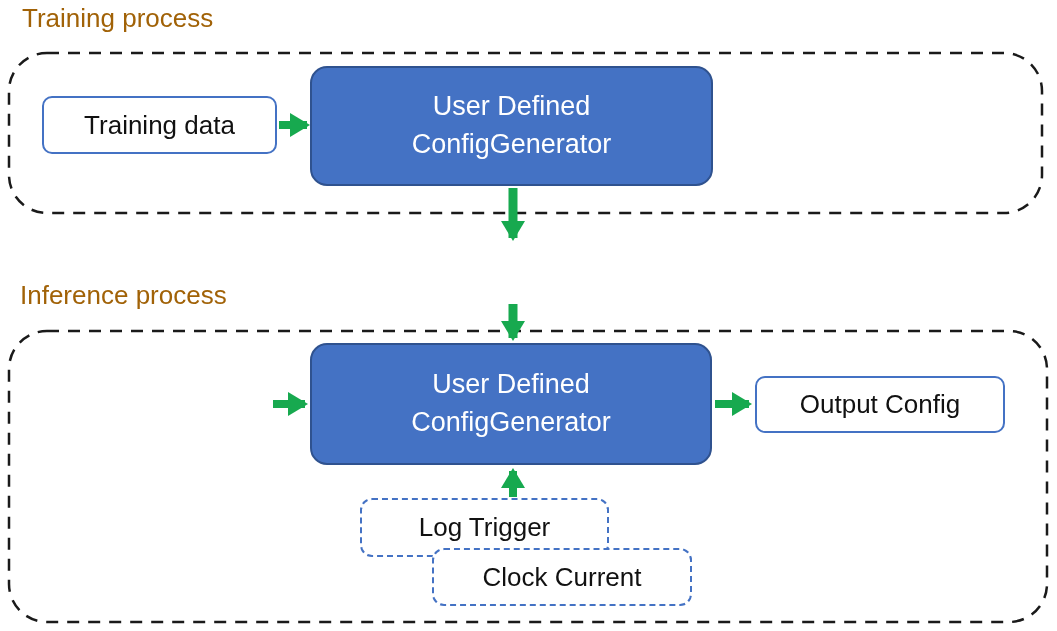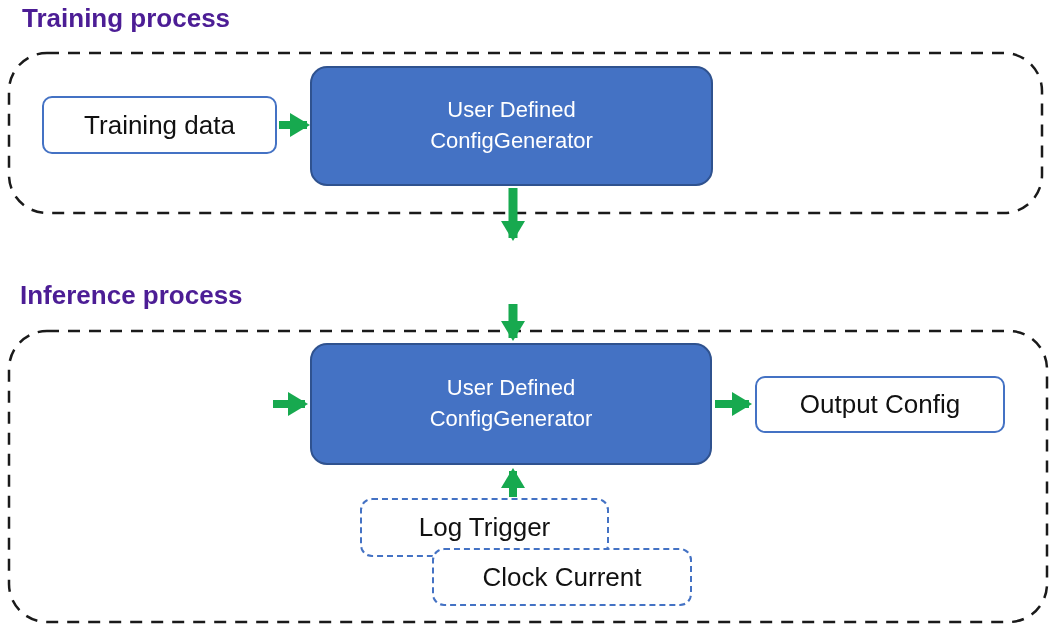--- a/index.html
+++ b/index.html
@@ -20,23 +20,22 @@
     left: 0; top: 0;
     width: 1057px;
     height: 631px;
     z-index: 1;
     pointer-events: none;
   }
   .section-label {
     position: absolute;
     z-index: 2;
     font-size: 26px;
-    color: #4c1d95;
+    color: #a16207;
     white-space: nowrap;
-    font-weight: bold;
   }
   .label-training   { left: 22px; top: 3px; }
   .label-inference  { left: 20px; top: 280px; }
 
   .node {
     position: absolute;
     z-index: 2;
     display: flex;
     align-items: center;
     justify-content: center;
@@ -49,21 +48,21 @@
     border: 2px solid #4472C4;
     border-radius: 10px;
     font-size: 26px;
     color: #111111;
   }
   .gen-box {
     background: #4472C4;
     border: 2.5px solid #2F528F;
     border-radius: 17px;
     color: #ffffff;
-    font-size: 22px;
+    font-size: 27px;
     line-height: 1.4;
     flex-direction: column;
   }
   .trigger-box {
     background: #ffffff;
     border: 2px dashed #4472C4;
     border-radius: 12px;
     font-size: 26px;
     color: #111111;
   }

